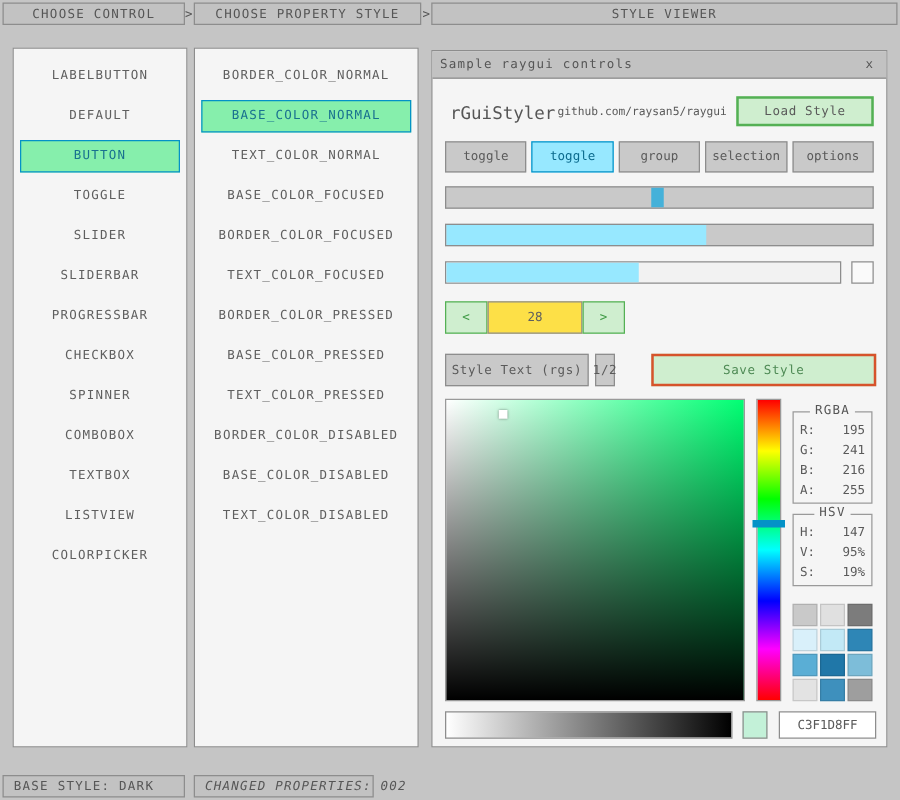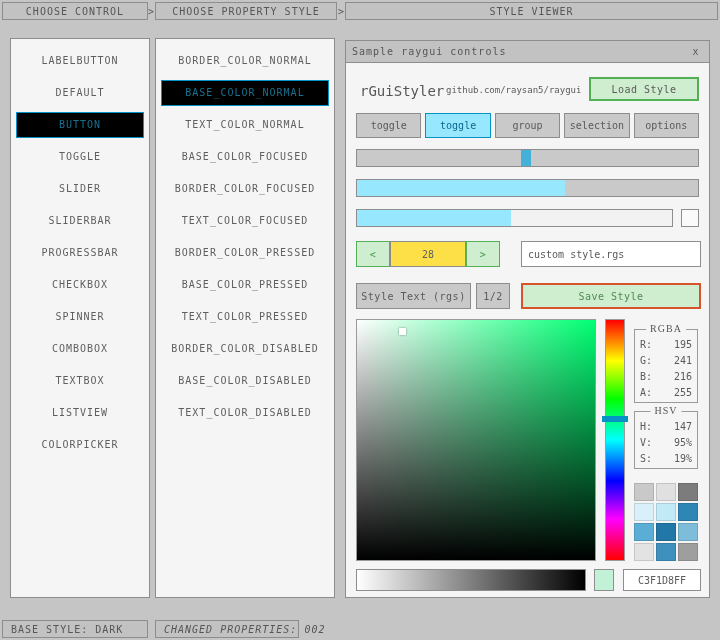--- a/index.html
+++ b/index.html
@@ -43,21 +43,21 @@
   }
   #panel-controls { left:10px;  width:140px; }
   #panel-props    { left:155px; width:180px; }
   .list-item {
     height:26px; line-height:24px; margin-bottom:6px;
     text-align:center; font-size:10px; letter-spacing:1px;
     border:1px solid transparent; color:#5f5f5f; cursor:pointer;
     white-space:nowrap; overflow:hidden;
   }
   .list-item.selected {
-    background:#000000; border-color:#0492c7; color:#19718f;
+    background:#86efac; border-color:#0492c7; color:#19718f;
   }
 
   
   #viewer {
     position:absolute; left:345px; top:40px; width:365px; height:558px;
     background:#f5f5f5; border:1px solid #8d8d8d;
   }
   #viewer-titlebar {
     height:22px; background:#c2c2c2; border-bottom:1px solid #8d8d8d;
     display:flex; align-items:center; padding:0 6px;
@@ -109,21 +109,21 @@
                    font-size:10px; cursor:text; }
   #spinner-inc { top:178px; left:120px; width:34px; height:26px; }
   .text-input {
     position:absolute; background:#ffffff; border:1px solid #8d8d8d;
     font-family:"DejaVu Sans Mono", monospace; font-size:10px; color:#5a5a5a;
     padding:0 6px; outline:none;
   }
   #filename-input { top:178px; left:175px; width:180px; height:26px; }
 
   #style-text-btn { top:220px; left:10px;  width:115px; height:26px; }
-  #page-btn       { top:220px; left:130px; width:34px;  height:26px; }
+  #page-btn       { top:220px; left:130px; width:16px;  height:26px; }
   #save-style-btn { top:220px; left:175px; width:180px; height:26px; }
 
   
   #sv-square {
     top:256px; left:10px; width:240px; height:242px; cursor:crosshair;
     background:
       linear-gradient(to bottom, rgba(0,0,0,0) 0%, #000 100%),
       linear-gradient(to right, #fff 0%, hsl(147,100%,50%) 100%);
     border:1px solid #9a9a9a;
   }
@@ -135,21 +135,21 @@
       #f00 0%, #ff0 17%, #0f0 33%, #0ff 50%, #00f 67%, #f0f 83%, #f00 100%);
     border:1px solid #9a9a9a;
   }
   #hue-handle { position:absolute; left:-4px; width:26px; height:6px; top:96px;
                 background:#0492c7; }
 
   .group { position:absolute; border:1px solid #9a9a9a; padding-top:7px; }
   .group-label {
     position:absolute; top:-7px; left:50%; transform:translateX(-50%);
     background:#f5f5f5; padding:0 4px; font-size:10px; letter-spacing:1px;
-    color:#565656; white-space:nowrap;font-family:Liberation Serif, serif;
+    color:#565656; white-space:nowrap;
   }
   #rgba-group { top:266px; left:288px; width:64px; height:74px; }
   #hsv-group  { top:348px; left:288px; width:64px; height:58px; }
   .kv { display:flex; justify-content:space-between; padding:0 5px;
         font-size:10px; height:16px; line-height:16px; color:#5a5a5a; }
 
   #palette { top:420px; left:288px; width:64px;
              display:grid; grid-template-columns:repeat(3,1fr); gap:2px; }
   .swatch { height:18px; cursor:pointer; border:1px solid rgba(0,0,0,.12); }
 
@@ -232,21 +232,20 @@
       </div>
 
       <div id="progressbar" class="track">
         <div class="fill" style="width: 49%;"></div>
       </div>
       <div id="checkbox" class="abs"></div>
 
       <div id="spinner-dec" class="btn green-sm">&lt;</div>
       <div id="spinner-value" class="abs">28</div>
       <div id="spinner-inc" class="btn green-sm">&gt;</div>
-      <input id="filename-input" class="text-input" type="text" value="custom_style.rgs" style="">
 
       <div id="style-text-btn" class="btn">Style Text (rgs)</div>
       <div id="page-btn" class="btn">1/2</div>
       <div id="save-style-btn" class="btn save">Save Style</div>
 
       <div id="sv-square" class="abs">
         <div id="sv-marker"></div>
       </div>
       <div id="hue-bar" class="abs">
         <div id="hue-handle"></div>

